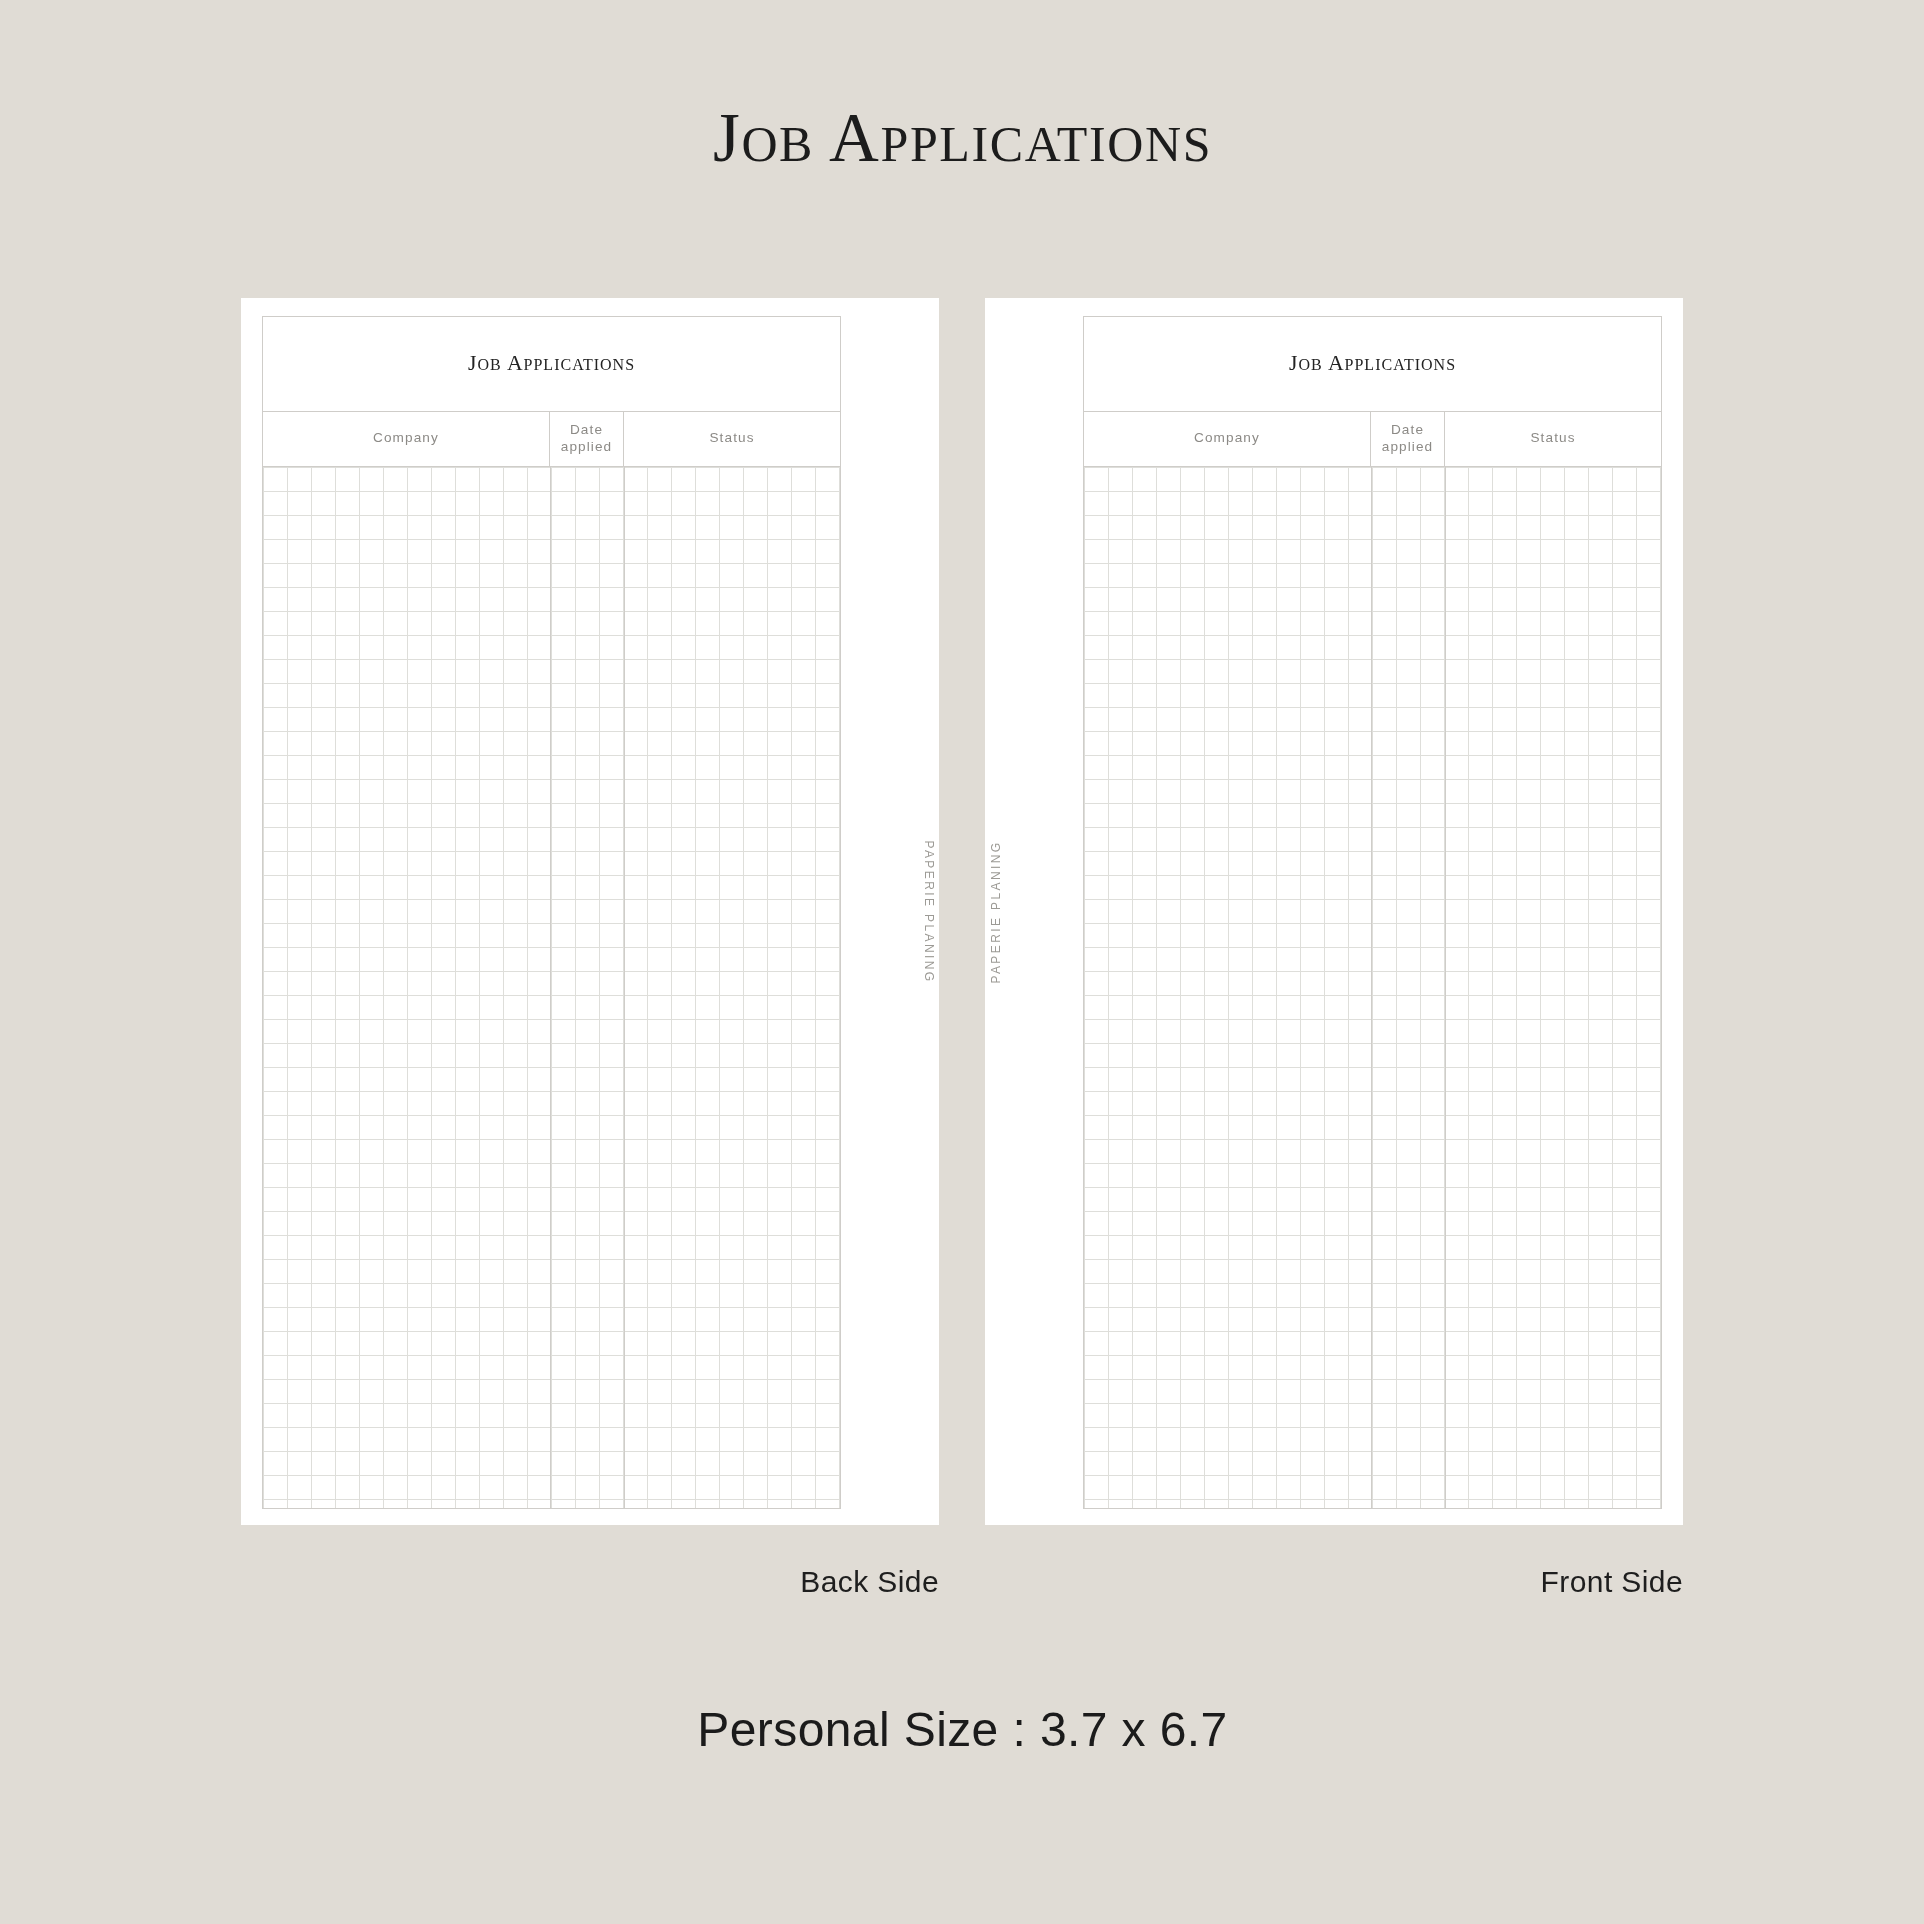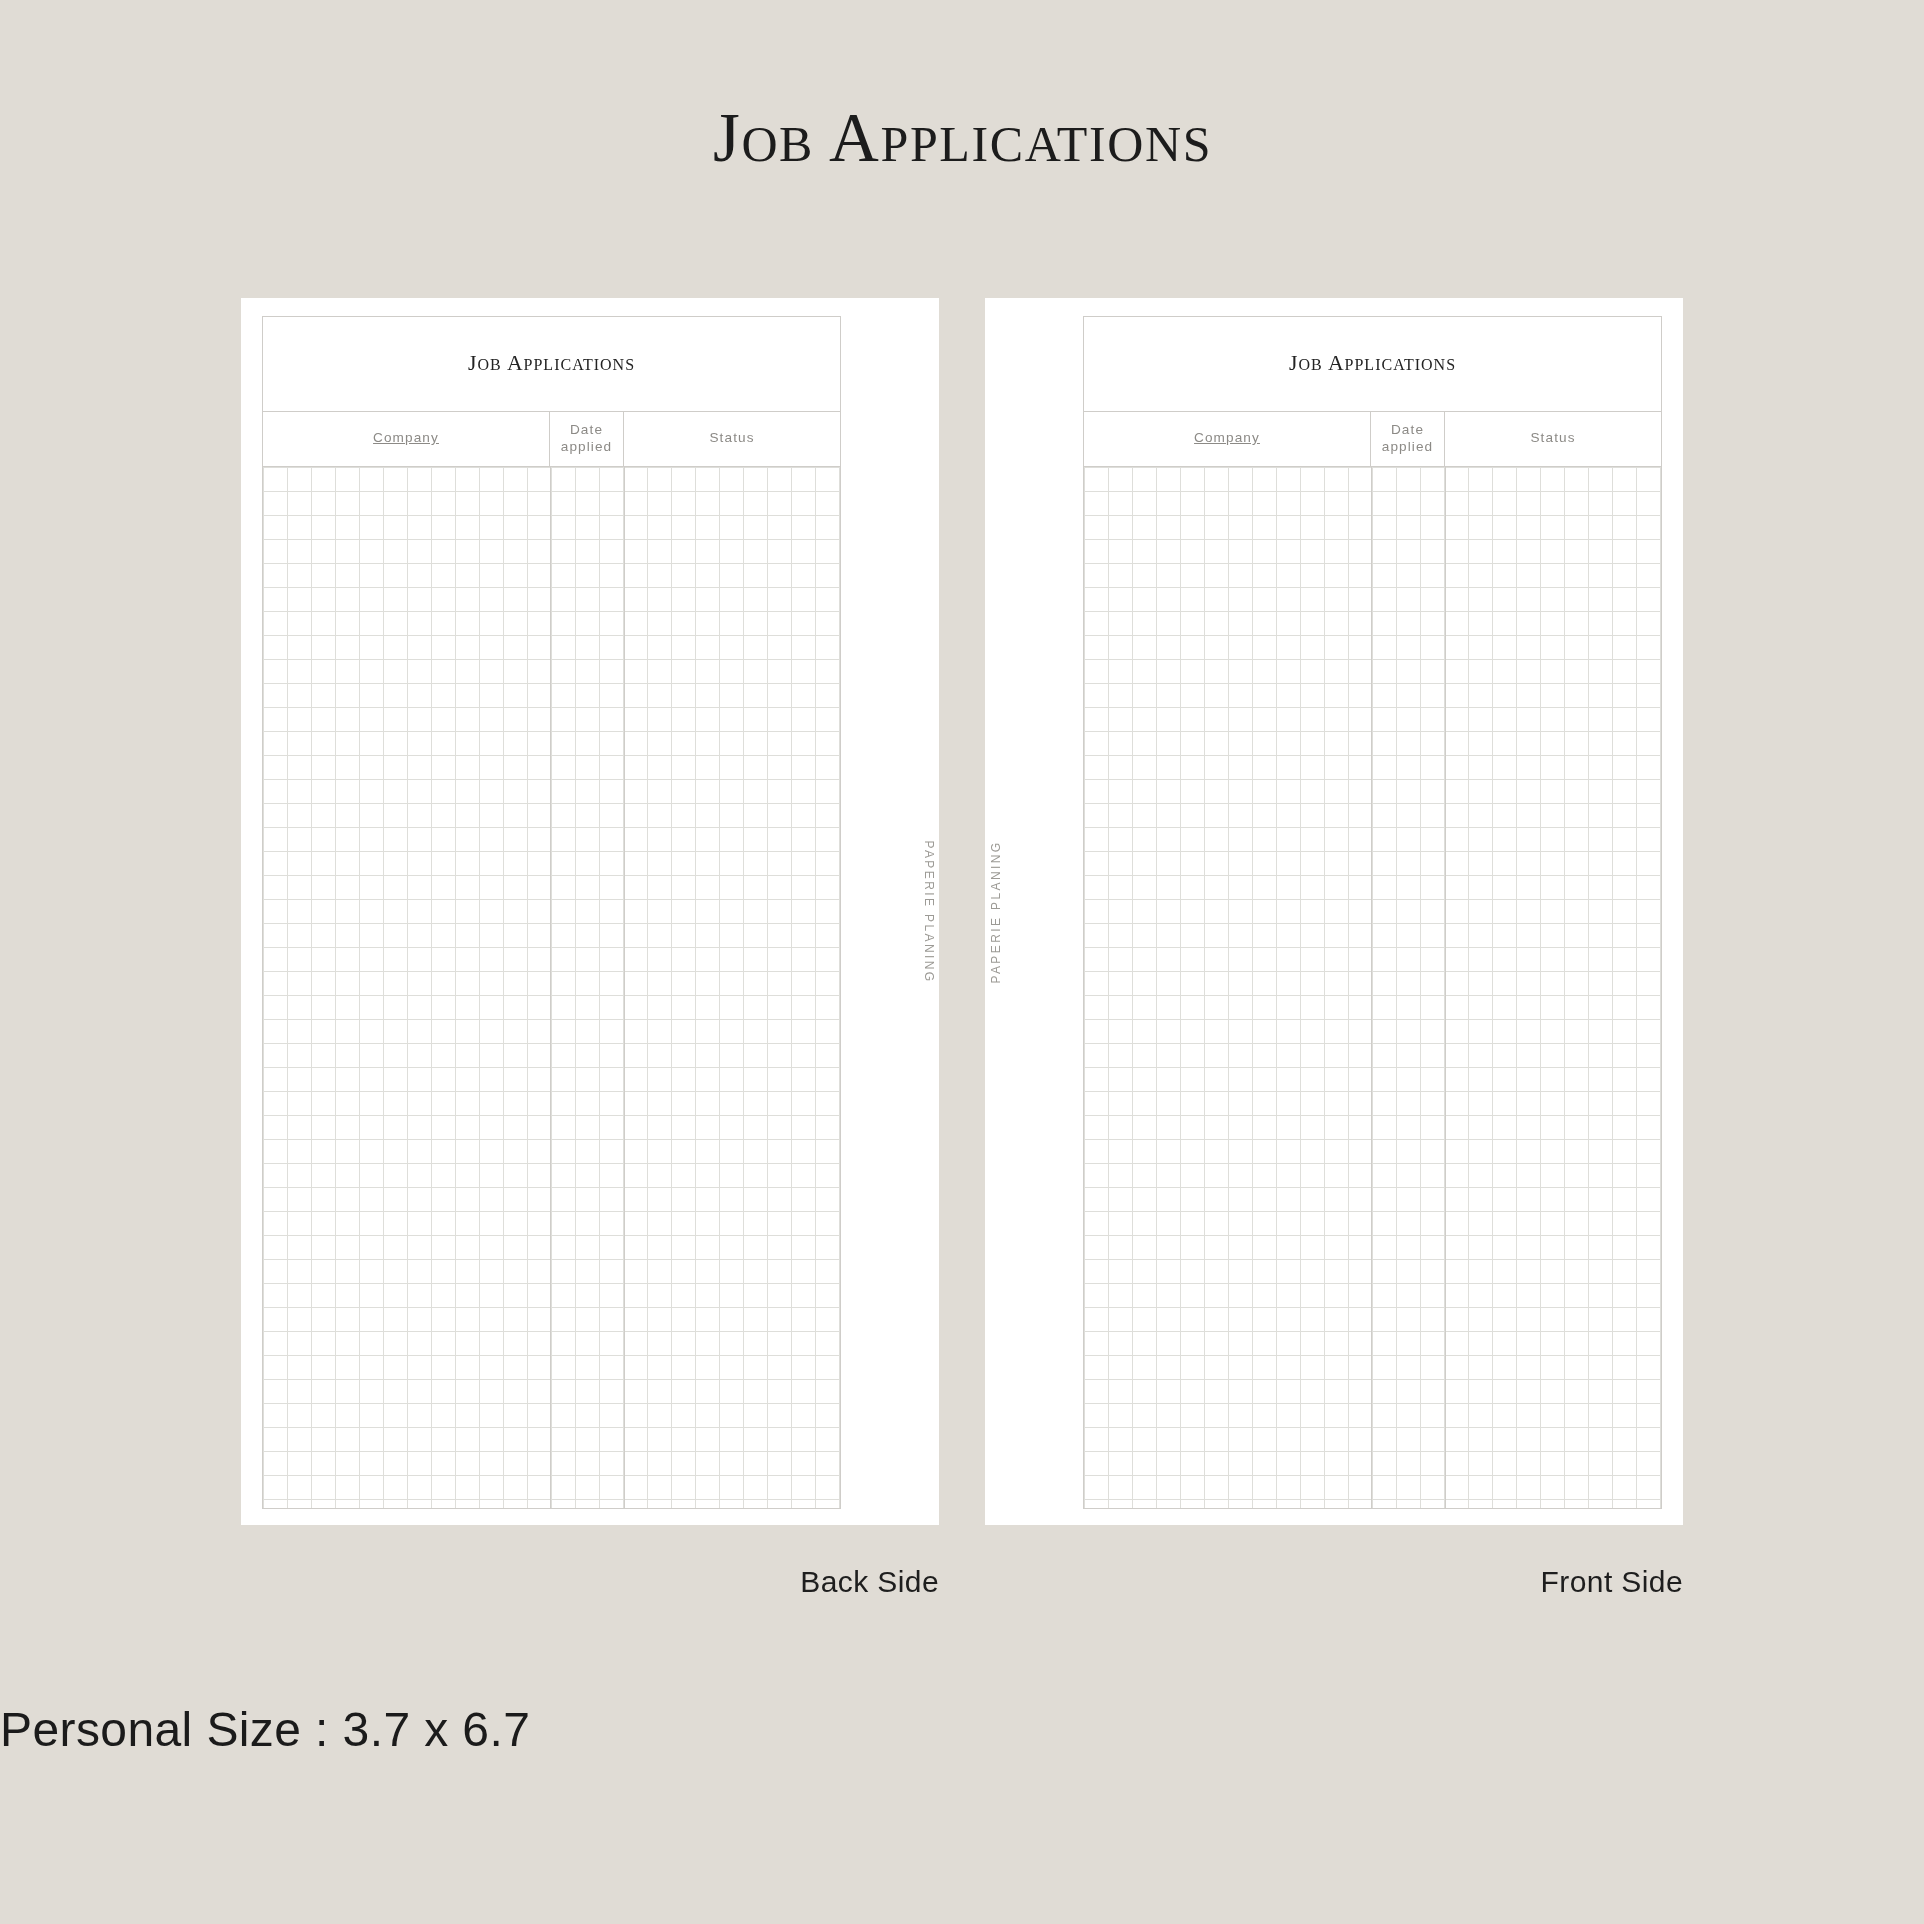--- a/index.html
+++ b/index.html
@@ -98,21 +98,21 @@
     align-items: center;
     justify-content: center;
     text-align: center;
     font-size: 13.6px;
     letter-spacing: 1.1px;
     color: #8c8a86;
     line-height: 1.25;
     border-right: 0.8px solid #cfcdc9;
   }
   .col-head .ch:last-child { border-right: none; }
-  .col-head .ch.company { flex: 0 0 287px; text-decoration: underline; }
+  .col-head .ch.company { flex: 0 0 287px; }
   .col-head .ch.date    { flex: 0 0 74px; }
   .col-head .ch.status  { flex: 1 1 auto; }
 
   .grid-area {
     position: relative;
     flex: 1 1 auto;
     background-image:
       linear-gradient(to right, #dededa 0.8px, transparent 0.8px),
       linear-gradient(to bottom, #dededa 0.8px, transparent 0.8px);
     background-size: 24px 24px;
@@ -158,20 +158,21 @@
     color: #1e1e1e;
     letter-spacing: 0.4px;
   }
 
   
   .footer-size {
     position: absolute;
     top: 1702px;
     left: 0;
     width: 100%;
+    text-align: center;
     font-size: 48px;
     color: #1b1b1b;
     letter-spacing: 0.4px;
   }
 </style>
 </head>
 <body>
 
 <div class="main-title">
   <span><span class="cap">J</span><span class="sc">OB</span> <span class="cap">A</span><span class="sc">PPLICATIONS</span></span>

